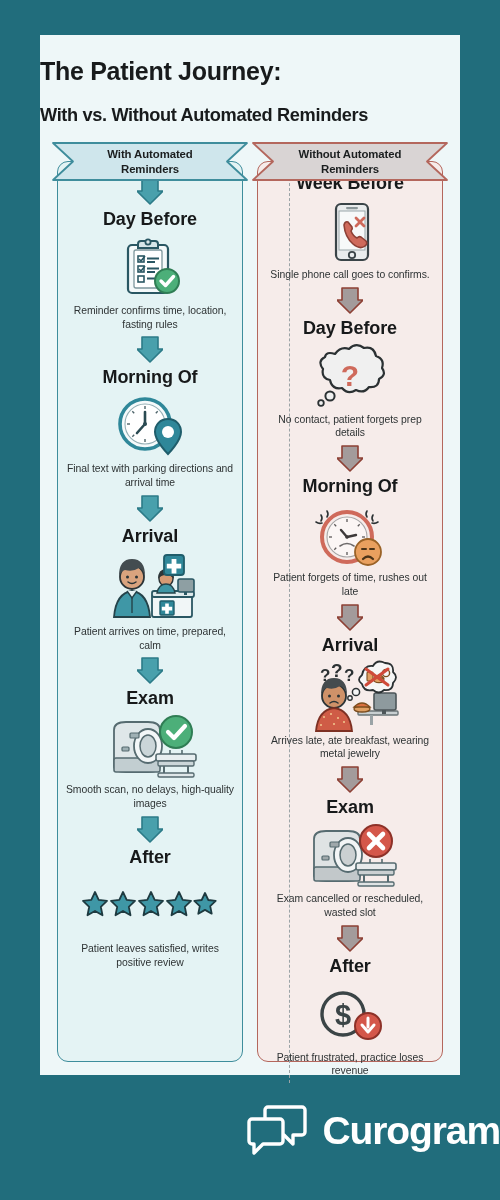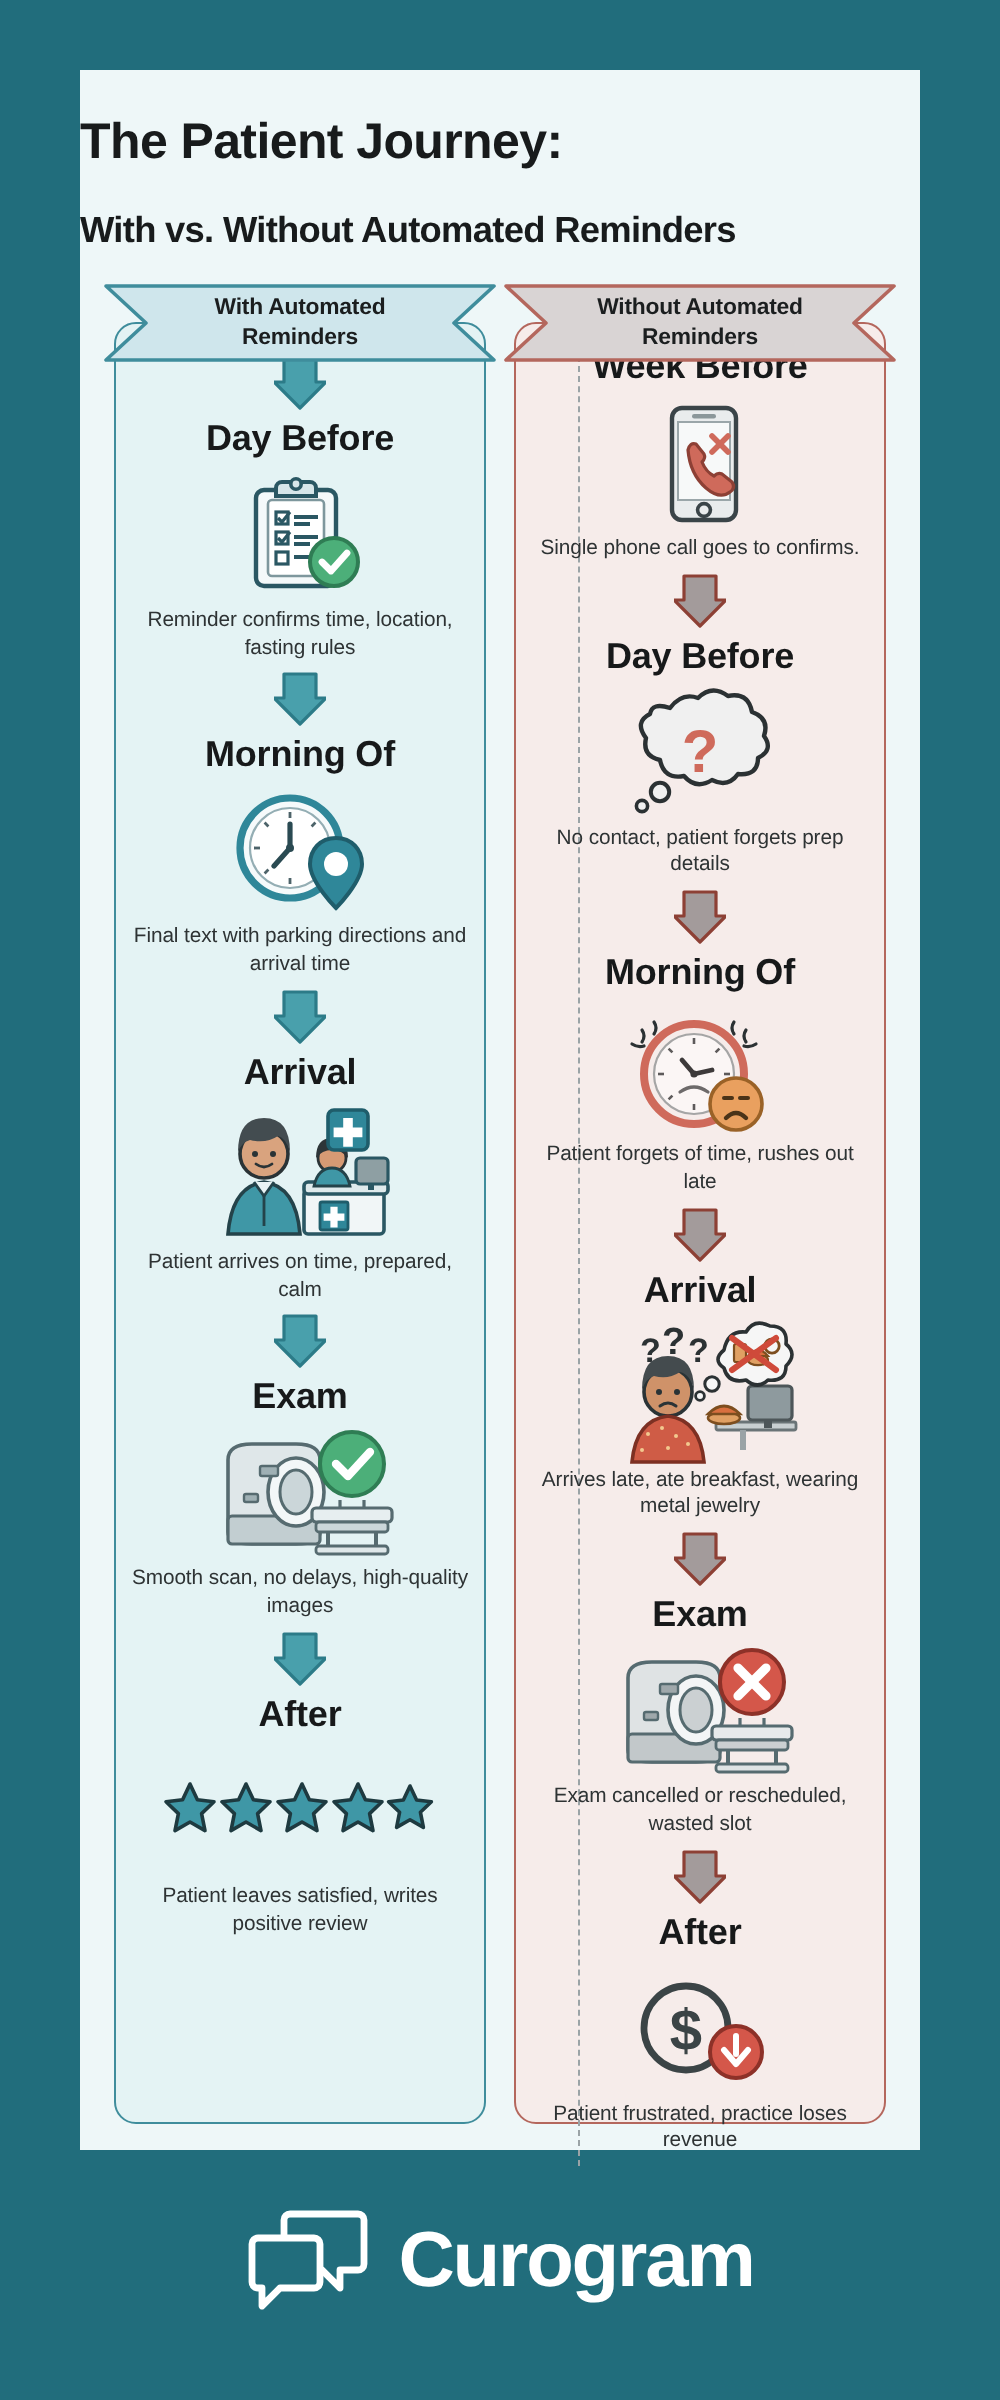--- a/index.html
+++ b/index.html
@@ -163,21 +163,21 @@
 
   
   .footer {
     position: absolute;
     left: 0;
     top: 1075px;
     width: 500px;
     height: 112px;
     display: flex;
     align-items: center;
-    justify-content: center;
+    justify-content: flex-end;
     gap: 14px;
   }
   .brand-name {
     color: #ffffff;
     font-size: 39px;
     font-weight: bold;
     letter-spacing: -1.1px;
   }
 </style>
 </head>

